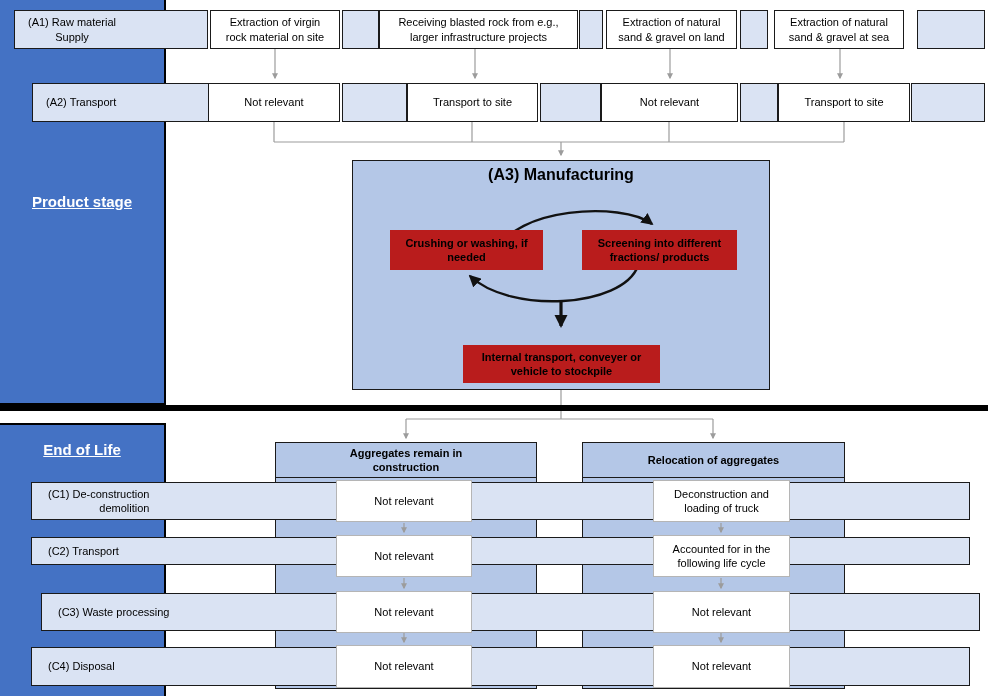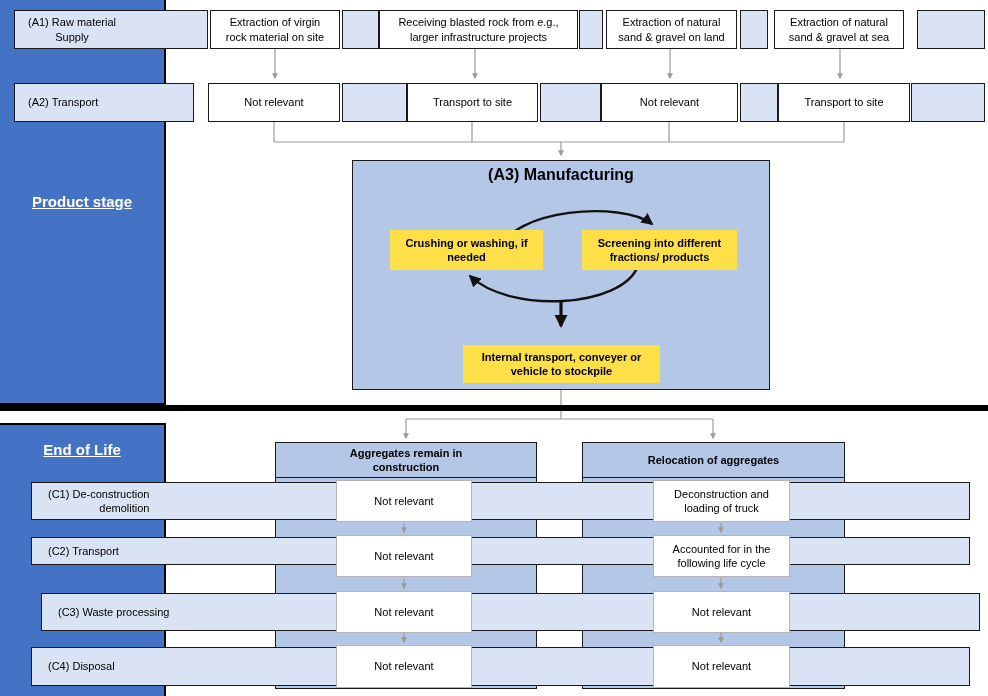--- a/index.html
+++ b/index.html
@@ -12,21 +12,21 @@
     align-items:center; justify-content:center; text-align:center;
     font-size:11px; line-height:1.3; white-space:pre-line;
   }
   .white  { background:#ffffff; border:1px solid #1a1a1a; }
   .lb     { background:#dae3f3; border:1px solid #1a1a1a; }
   .mb     { background:#b4c7e7; border:1.5px solid #1a1a1a; }
   .cellw  { background:#ffffff; border:1px solid #b5b5b5; }
   .labelbox { justify-content:flex-start; text-align:center; padding-left:13px; }
   .rowlabel { justify-content:flex-start; text-align:right; padding-left:16px; }
   .bold   { font-weight:bold; }
-  .inner  { background:#fde047; font-weight:bold; border:none; }
+  .inner  { background:#b91c1c; font-weight:bold; border:none; }
   .sidebar {
     position:absolute; left:0; width:166px; background:#4472c4;
     border:2px solid #000; border-left:none; box-sizing:border-box;
     color:#fff; font-weight:bold; font-size:15px;
     display:flex; justify-content:center;text-decoration:underline;
   }
   .sidebar.product { top:0; height:405px; border-top:none; align-items:center; }
   .sidebar.eol     { top:423px; height:273px; border-bottom:none; align-items:flex-start; padding-top:16px; }
   .divider { position:absolute; left:0; top:405px; width:988px; height:6px; background:#000; }
   svg.overlay { position:absolute; left:0; top:0; pointer-events:none; }
@@ -53,21 +53,21 @@
   <div class="box white" style="left:379px;top:10px;width:199px;height:39px">Receiving blasted rock from e.g.,
 larger infrastructure projects</div>
   <div class="box lb" style="left:579px;top:10px;width:24px;height:39px"></div>
   <div class="box white" style="left:606px;top:10px;width:131px;height:39px">Extraction of natural
 sand &amp; gravel on land</div>
   <div class="box lb" style="left:740px;top:10px;width:28px;height:39px"></div>
   <div class="box white" style="left:774px;top:10px;width:130px;height:39px">Extraction of natural
 sand &amp; gravel at sea</div>
   <div class="box lb" style="left:917px;top:10px;width:68px;height:39px"></div>
 
-  <div class="box lb labelbox" style="left:14px;top:83px;width:180px;height:39px">(A2) Transport</div>
+  <div class="box lb labelbox" style="left:32px;top:83px;width:180px;height:39px">(A2) Transport</div>
   <div class="box white" style="left:208px;top:83px;width:132px;height:39px">Not relevant</div>
   <div class="box lb" style="left:342px;top:83px;width:65px;height:39px"></div>
   <div class="box white" style="left:407px;top:83px;width:131px;height:39px">Transport to site</div>
   <div class="box lb" style="left:540px;top:83px;width:61px;height:39px"></div>
   <div class="box white" style="left:601px;top:83px;width:137px;height:39px">Not relevant</div>
   <div class="box lb" style="left:740px;top:83px;width:38px;height:39px"></div>
   <div class="box white" style="left:778px;top:83px;width:132px;height:39px">Transport to site</div>
   <div class="box lb" style="left:911px;top:83px;width:74px;height:39px"></div>
 
   <div class="box mb" style="left:352px;top:160px;width:418px;height:230px"></div>

